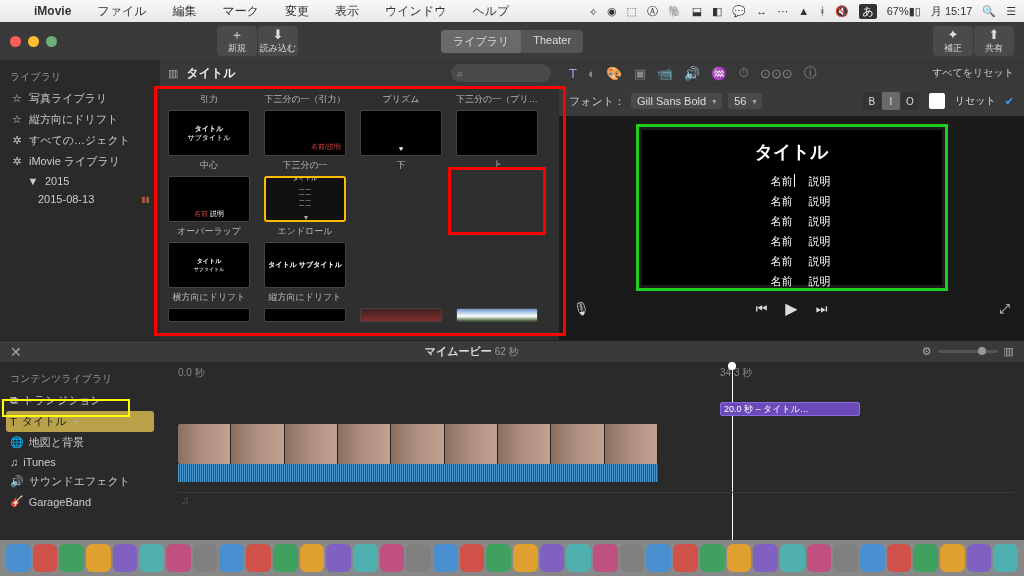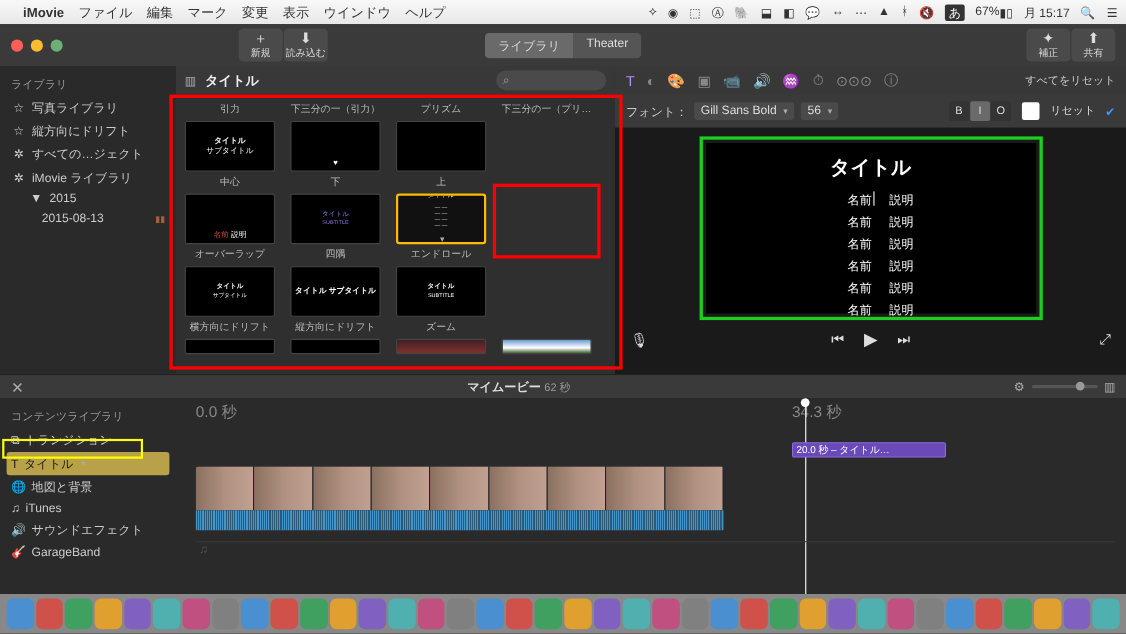--- a/index.html
+++ b/index.html
@@ -1,18 +1,18 @@
 <!DOCTYPE html>
 <html><head>
 <meta charset="utf-8">
 <style>
 *{margin:0;padding:0;box-sizing:border-box;font-family:-apple-system,"Helvetica Neue",sans-serif;-webkit-font-smoothing:antialiased}
 body{width:1024px;height:576px;background:#2a2a2a;overflow:hidden;font-size:11px;color:#ccc;position:relative}
 
-.menubar{height:22px;background:linear-gradient(#f8f8f8,#e8e8e8);display:flex;align-items:center;padding:0 8px;color:#333;font-size:12px;gap:13px}
+.menubar{height:22px;background:linear-gradient(#f8f8f8,#e8e8e8);display:flex;align-items:center;padding:0 8px;color:#333;font-size:12px;gap:26px}
 .menubar .apple{font-size:14px}
 .menubar b{font-weight:600}
 .menubar .spacer{flex:1}
 .menubar .right{display:flex;align-items:center;gap:10px;font-size:11px}
 .menubar .right span{display:inline-flex;align-items:center}
 
 .chrome{height:38px;background:#3a3a3a;display:flex;align-items:center;padding:0 10px;position:relative}
 .traffic{display:flex;gap:7px}
 .dot{width:11px;height:11px;border-radius:50%}
 .red{background:#ff5f56}.yel{background:#ffbd2e}.grn{background:#27c93f;filter:grayscale(.6)}
@@ -75,21 +75,21 @@
 .tlhead .dur{color:#999;font-size:10px}
 .tlhead .zoom{width:60px;height:3px;background:#555;border-radius:2px;position:relative}
 .tlhead .zoom::after{content:"";position:absolute;left:40px;top:-3px;width:8px;height:8px;background:#999;border-radius:50%}
 .tlbody{display:flex;height:178px;background:#2a2a2a}
 .tlside{width:160px;background:#2a2a2a;padding:6px;font-size:11px}
 .tlside .hd{color:#999;font-size:10px;margin:4px 0 4px 4px}
 .tlitem{padding:3px 4px;display:flex;align-items:center;gap:5px;border-radius:3px}
 .tlitem.sel{background:#b9a14a;color:#1a1a1a}
 .yellowbox{position:absolute;border:2px solid yellow;pointer-events:none}
 .tracks{flex:1;position:relative;padding:4px 0 0 0;overflow:hidden}
-.ruler{height:14px;display:flex;color:#888;font-size:14px;position:relative;padding-left:18px}
+.ruler{height:14px;display:flex;color:#888;font-size:10px;position:relative;padding-left:18px}
 .ruler span{position:absolute}
 .playhead{position:absolute;top:0;bottom:0;width:1px;background:#fff;left:572px}
 .playhead::before{content:"";position:absolute;top:0;left:-4px;width:8px;height:8px;background:#fff;border-radius:50%}
 .titleclip{position:absolute;left:560px;top:40px;width:140px;height:14px;background:#6a4ab8;border:1px solid #8a6ae0;font-size:9px;color:#fff;padding:0 3px;line-height:13px;overflow:hidden;border-radius:2px}
 .videotrack{position:absolute;left:18px;top:62px;width:480px;height:40px;background:#333;border-radius:2px;overflow:hidden;display:flex}
 .vclip{flex:1;background:linear-gradient(90deg,#8a7060,#b09080,#c0a090);border-right:1px solid #222}
 .audiotrack{position:absolute;left:18px;top:102px;width:480px;height:18px;background:#2a5a7a;border-radius:0 0 2px 2px}
 .audiowave{height:100%;background:repeating-linear-gradient(90deg,#4a9ad0 0,#4a9ad0 1px,#2a5a7a 1px,#2a5a7a 2px);opacity:.9}
 .mustrack{position:absolute;left:18px;top:130px;right:10px;height:16px;border-top:1px solid #3a3a3a;color:#555;font-size:11px;padding:1px 3px}
 
@@ -222,43 +222,42 @@
       <div class="row">
         <div class="cell">
             <div class="thumb">
               <b>タイトル</b>
               <span>サブタイトル</span>
             </div>
             <div class="cap">中心</div>
           </div>
         <div class="cell">
             <div class="thumb">
+              <span style="align-self:flex-end;margin:auto 4px 4px auto;color:#d04040">名前/説明</span>
+            </div>
+            <div class="cap">下三分の一</div>
+          </div>
+        <div class="cell">
+            <div class="thumb">
               <span style="margin-top:auto;margin-bottom:2px">♥</span>
             </div>
             <div class="cap">下</div>
           </div>
         <div class="cell">
             <div class="thumb"></div>
             <div class="cap">上</div>
           </div>
       </div>
 
       <div class="row">
         <div class="cell">
             <div class="thumb">
               <span style="margin-top:auto;margin-bottom:3px"><span style="color:#d04040">名前 </span>説明</span>
             </div>
             <div class="cap">オーバーラップ</div>
-          </div>
-        <div class="cell">
-            <div class="thumb">
-              <span style="color:#8a6ae0;font-size:6px">タイトル</span>
-              <span style="color:#8a6ae0;font-size:5px">SUBTITLE</span>
-            </div>
-            <div class="cap">四隅</div>
           </div>
         <div class="cell">
             <div class="thumb sel" style="background:#111">
               <span style="font-size:6px">タイトル</span>
               <span style="font-size:5px;line-height:1.1">— —<br>— —<br>— —<br>— —</span>
             </div>
             <div class="cap">エンドロール</div>
           </div>
       </div>
 
@@ -268,27 +267,20 @@
               <b style="font-size:6px">タイトル</b>
               <span style="font-size:5px">サブタイトル</span>
             </div>
             <div class="cap">横方向にドリフト</div>
           </div>
         <div class="cell">
             <div class="thumb">
               <span><b>タイトル</b> <b>サブタイトル</b></span>
             </div>
             <div class="cap">縦方向にドリフト</div>
-          </div>
-        <div class="cell">
-            <div class="thumb">
-              <b style="font-size:6px">タイトル</b>
-              <span style="font-size:5px">SUBTITLE</span>
-            </div>
-            <div class="cap">ズーム</div>
           </div>
       </div>
 
       <div class="row">
         <div class="cell">
             <div class="thumb" style="height:14px"></div>
           </div>
         <div class="cell">
             <div class="thumb" style="height:14px"></div>
           </div>

